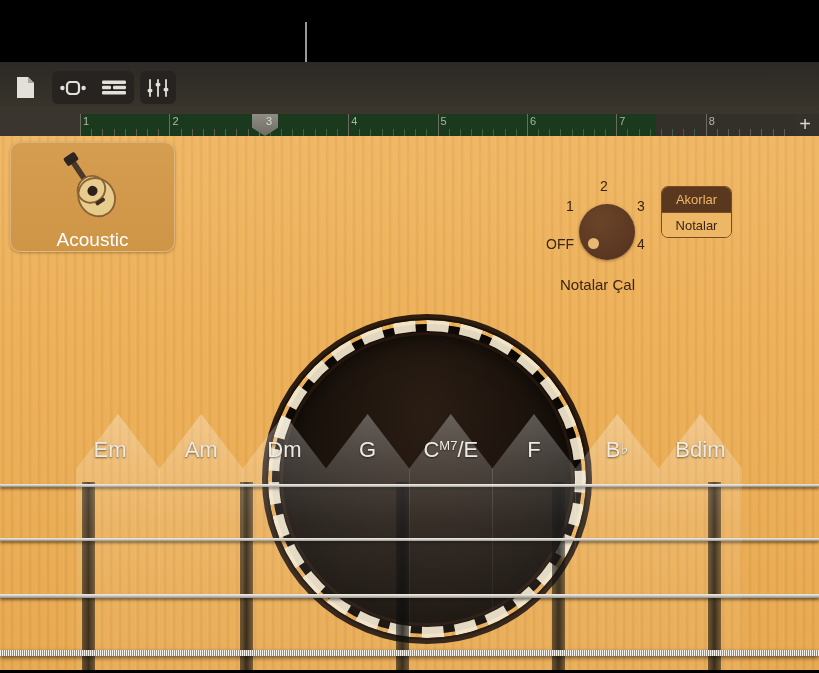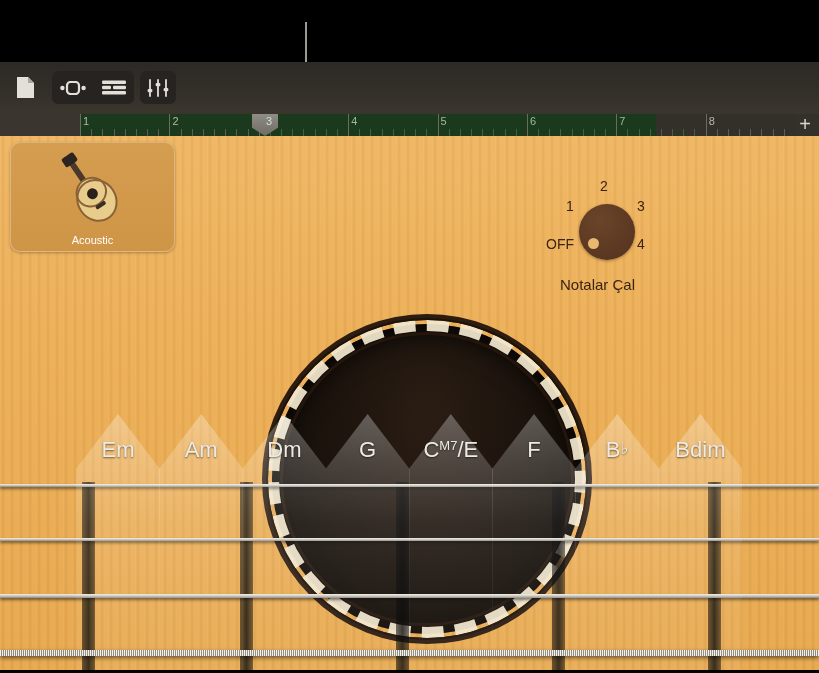--- a/index.html
+++ b/index.html
@@ -145,21 +145,21 @@
   
   #inst-card {
     position:absolute; left:10px; top:6px; width:165px; height:110px;
     border-radius: 10px;
     background: linear-gradient(180deg,#d59d50 0%,#cf9547 100%);
     border: 1px solid rgba(255,255,255,0.28);
     box-shadow: 0 1px 3px rgba(0,0,0,0.28);
     display:flex; flex-direction:column; align-items:center;
   }
   #inst-guitar { margin-top:6px; }
-  #inst-label { color:#fff; font-size:11px; margin-top:7px; }
+  #inst-label { color:#fff; font-size:19px; margin-top:7px; }
 
   
   #autoplay { position:absolute; left:548px; top:38px; width:122px; height:125px; }
   #knob {
     position:absolute; left:31px; top:30px; width:56px; height:56px;
     border-radius:50%;
     background: radial-gradient(circle at 38% 30%, #6b4429, #5a3722 70%, #4d2f1d 100%);
     box-shadow: 0 1px 3px rgba(0,0,0,0.35);
   }
   #knob-dot {
@@ -462,40 +462,44 @@
         <div id="knob-dot"></div>
       </div>
       <div class="knob-lbl" id="kl-off">OFF</div>
       <div class="knob-lbl" id="kl-1">1</div>
       <div class="knob-lbl" id="kl-2">2</div>
       <div class="knob-lbl" id="kl-3">3</div>
       <div class="knob-lbl" id="kl-4">4</div>
       <div id="autoplay-label">Notalar Çal</div>
     </div>
 
+    <div id="mode-toggle">
+      <div class="mode-opt" id="mode-chords">Akorlar</div>
+      <div class="mode-opt" id="mode-notes">Notalar</div>
+    </div>
 
     <div id="fretboard">
       <div id="frets">
           <div class="fret" style="left: 82px;"></div>
           <div class="fret" style="left: 240px;"></div>
           <div class="fret" style="left: 396px;"></div>
           <div class="fret" style="left: 552px;"></div>
           <div class="fret" style="left: 708px;"></div>
         </div>
       <div id="strings">
           <div class="string string-plain" style="top: 2px; height: 3px;"></div>
           <div class="string string-plain" style="top: 56px; height: 3px;"></div>
           <div class="string string-plain" style="top: 112px; height: 4px;"></div>
           <div class="string string-wound" style="top: 168px; height: 6px;"></div>
         </div>
     </div>
 
     <div id="chords">
         <div class="chord-strip" style="left: 76px;"></div>
-        <div class="chord-label" style="left: 76px;">Em</div>
+        <div class="chord-label" style="left: 68px;">Em</div>
         <div class="chord-strip" style="left: 159.2px;"></div>
         <div class="chord-label" style="left: 159.2px;">Am</div>
         <div class="chord-strip" style="left: 242.4px;"></div>
         <div class="chord-label" style="left: 242.4px;">Dm</div>
         <div class="chord-strip" style="left: 325.6px;"></div>
         <div class="chord-label" style="left: 325.6px;">G</div>
         <div class="chord-strip" style="left: 408.8px;"></div>
         <div class="chord-label" style="left: 408.8px;">C<sup>M7</sup><span class="slash">/E</span></div>
         <div class="chord-strip" style="left: 492px;"></div>
         <div class="chord-label" style="left: 492px;">F</div>

